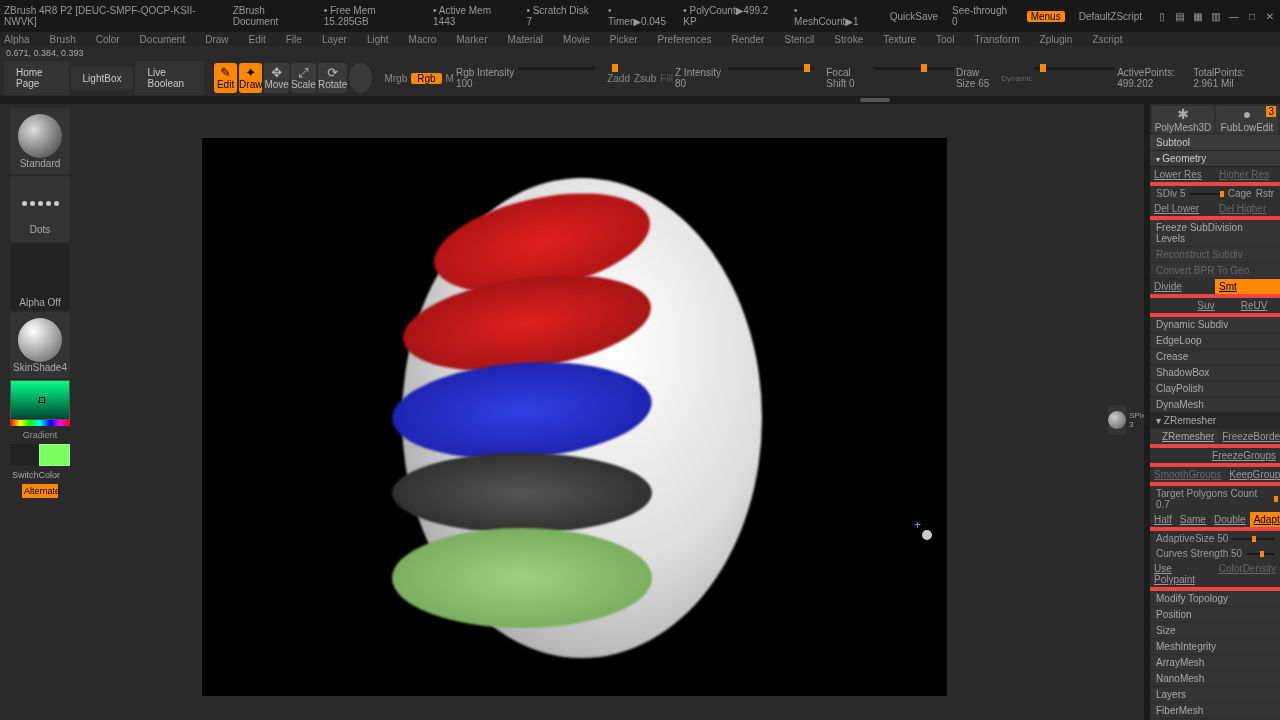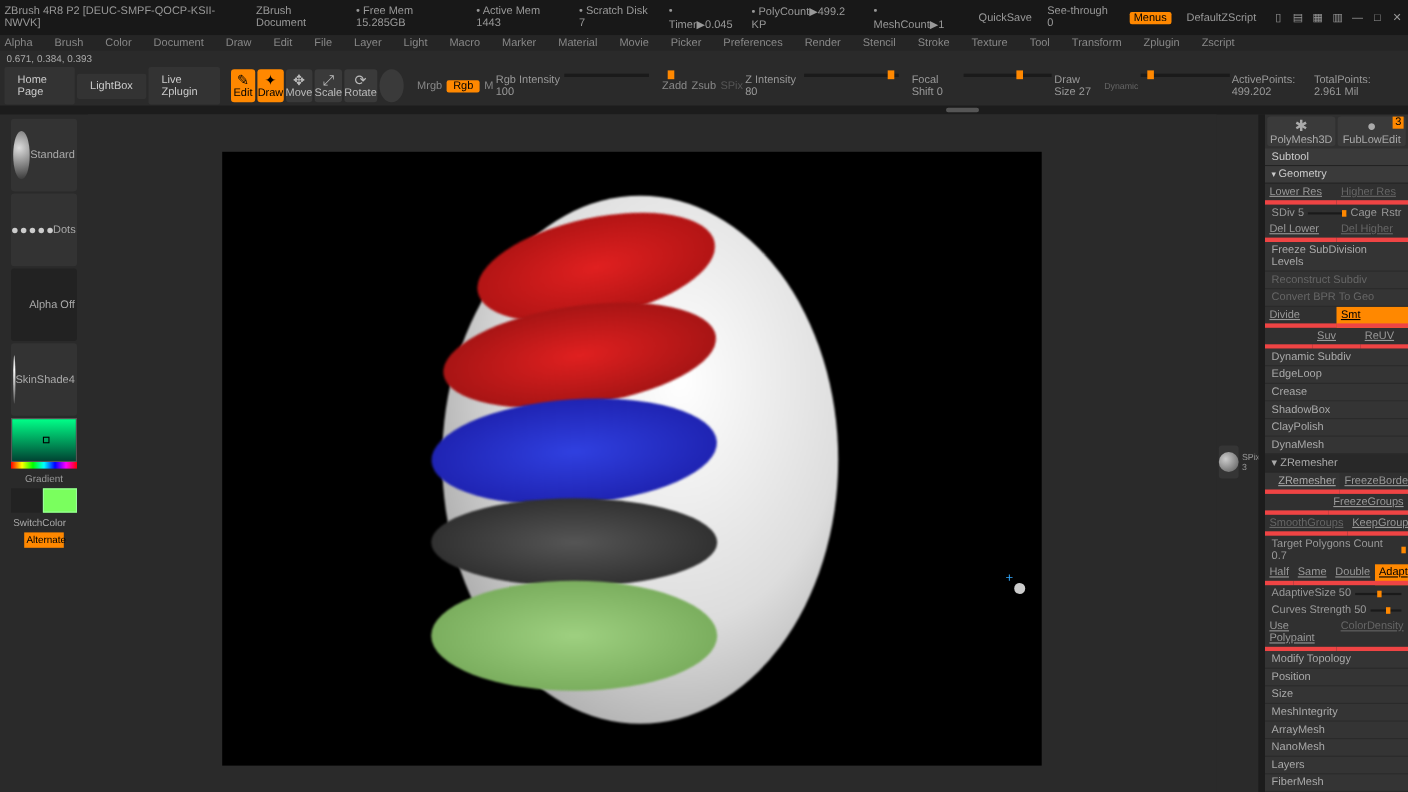--- a/index.html
+++ b/index.html
@@ -27,21 +27,21 @@
 .topstrip .lbl.active { background: #ff8800; color: #000; padding: 0 6px; border-radius: 2px; }
 .topstrip .slider { width: 100px; height: 3px; background: #1a1a1a; position: relative; }
 .topstrip .slider .knob { position: absolute; width: 6px; height: 8px; background: #ff8800; top: -3px; }
 
 .scrollbar-h { height: 8px; background: #1c1c1c; position: relative; }
 .scrollbar-h .thumb { position: absolute; height: 4px; background: #555; top: 2px; width: 30px; left: 860px; border-radius: 2px; }
 
 .main { display: flex; height: 632px; }
 
 .left-tray { width: 80px; background: #2a2a2a; display: flex; flex-direction: column; align-items: center; gap: 2px; padding: 4px; }
-.left-tray .tile { width: 60px; background: #333; border-radius: 3px; display: flex; flex-direction: row; align-items: center; justify-content: center; color: #aaa; font-size: 9px; padding: 2px; }
+.left-tray .tile { width: 60px; background: #333; border-radius: 3px; display: flex; flex-direction: column; align-items: center; justify-content: center; color: #aaa; font-size: 9px; padding: 2px; }
 .left-tray .tile.brush { height: 66px; }
 .left-tray .tile.brush .ball { width: 44px; height: 44px; border-radius: 50%; background: radial-gradient(circle at 35% 35%, #ddd, #777 60%, #333); }
 .left-tray .tile.stroke { height: 66px; }
 .left-tray .tile.stroke .dots { display: flex; gap: 3px; }
 .left-tray .tile.stroke .dots span { width: 5px; height: 5px; border-radius: 50%; background: #ccc; }
 .left-tray .tile.alpha { height: 66px; background: #222; }
 .left-tray .tile.tex { height: 66px; background: #222; }
 .left-tray .tile.mat { height: 66px; }
 .left-tray .tile.mat .ball2 { width: 44px; height: 44px; border-radius: 50%; background: radial-gradient(circle at 35% 30%, #fff, #bbb 40%, #555); }
 .left-tray .colorpicker { width: 60px; }
@@ -138,21 +138,21 @@
     <span>Transform</span>
     <span>Zplugin</span>
     <span>Zscript</span>
   </div>
 
 <div class="coords">0.671, 0.384, 0.393</div>
 
 <div class="topstrip">
   <div class="tab">Home Page</div>
   <div class="tab">LightBox</div>
-  <div class="tab">Live Zplugin</div>
+  <div class="tab">Live Boolean</div>
   <div style="width:8px"></div>
   <div class="mode-btn active">
       <span class="ico">✎</span>
       <span>Edit</span>
     </div>
   <div class="mode-btn active">
       <span class="ico">✦</span>
       <span>Draw</span>
     </div>
   <div class="mode-btn">
@@ -178,38 +178,38 @@
         <span>Rgb Intensity 100</span>
       </div>
     <div class="slider">
         <div class="knob" style="left:94px"></div>
       </div>
   </div>
   <div class="slidergrp">
     <div class="row">
       <span class="lbl">Zadd</span>
       <span class="lbl">Zsub</span>
-      <span class="lbl" style="color:#555">SPix</span>
+      <span class="lbl" style="color:#555">Fill</span>
     </div>
     <div class="row">
         <span>Z Intensity 80</span>
       </div>
     <div class="slider">
         <div class="knob" style="left:76px"></div>
       </div>
   </div>
   <div class="slidergrp">
     <div class="row">
         <span>Focal Shift 0</span>
       </div>
     <div class="slider">
         <div class="knob" style="left:48px"></div>
       </div>
     <div class="row">
-        <span>Draw Size 27</span>
+        <span>Draw Size 65</span>
         <span style="margin-left:auto;font-size:8px;color:#666">Dynamic</span>
       </div>
     <div class="slider">
         <div class="knob" style="left:6px"></div>
       </div>
   </div>
   <div class="slidergrp" style="margin-left:auto;margin-right:10px">
     <span>ActivePoints: 499.202</span>
     <span>TotalPoints: 2.961 Mil</span>
   </div>

